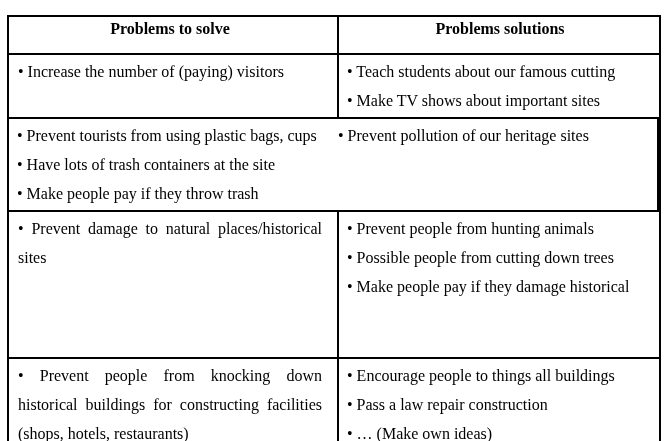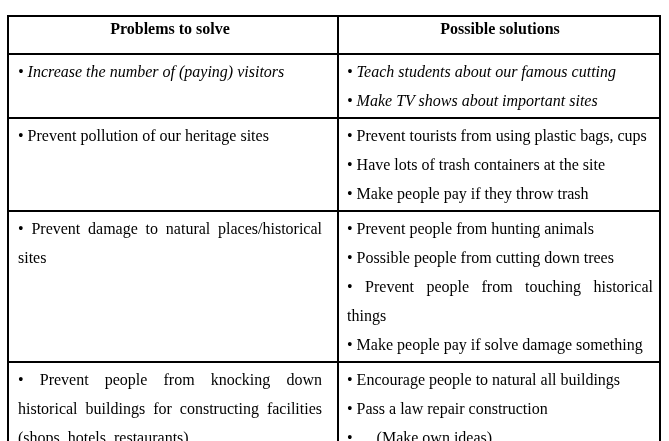--- a/index.html
+++ b/index.html
@@ -35,21 +35,21 @@
   .cell.left {
     flex: 0 0 330px;
     border-right: 2px solid #000000;
     padding: 2px 15px 2px 9px;
   }
   .cell.right {
     flex: 1 1 auto;
     padding: 2px 6px 2px 8px;
   }
   .row.hdr { min-height: 28px; }
-  .row.r1  { min-height: 61px; font-style: italic; }
+  .row.r1  { min-height: 61px; }
   .row.r2  { min-height: 87px; }
   .row.r3  { min-height: 145px; }
   .row.r4  { min-height: 92px; }
   .hdr .cell {
     display: flex;
     align-items: center;
     justify-content: center;
     font-weight: bold;
     font-size: 16px;
     line-height: 24px;
@@ -67,61 +67,60 @@
 </head>
 <body>
 
 <div class="tbl">
 
   <div class="row hdr">
     <div class="cell left">
       <span>Problems to solve</span>
     </div>
     <div class="cell right">
-      <span>Possible solutions</span>
+      <span>Problems solutions</span>
     </div>
   </div>
 
   <div class="row r1">
     <div class="cell left">
       <p class="li"><span>•</span> <span>Increase the number of (paying) visitors</span></p>
     </div>
     <div class="cell right">
       <p class="li"><span>•</span> <span>Teach students about our famous cutting</span></p>
       <p class="li"><span>•</span> <span>Make TV shows about important sites</span></p>
     </div>
   </div>
 
   <div class="row r2">
-    <div class="cell left">
-      <p class="li"><span>•</span> <span>Prevent pollution of our heritage sites</span></p>
-    </div>
     <div class="cell right">
       <p class="li"><span>•</span> <span>Prevent tourists from using plastic bags, cups</span></p>
       <p class="li"><span>•</span> <span>Have lots of trash containers at the site</span></p>
       <p class="li"><span>•</span> <span>Make people pay if they throw trash</span></p>
+    </div>
+    <div class="cell left">
+      <p class="li"><span>•</span> <span>Prevent pollution of our heritage sites</span></p>
     </div>
   </div>
 
   <div class="row r3">
     <div class="cell left">
       <p class="li"><span>•</span> <span>Prevent damage to natural places/historical sites</span></p>
     </div>
     <div class="cell right">
       <p class="li"><span>•</span> <span>Prevent people from hunting animals</span></p>
       <p class="li"><span>•</span> <span>Possible people from cutting down trees</span></p>
-      <p class="li"><span>•</span> <span>Prevent people from touching historical things</span></p>
-      <p class="li"><span>•</span> <span>Make people pay if solve damage something</span></p>
+      <p class="li"><span>•</span> <span>Make people pay if they damage historical</span></p>
     </div>
   </div>
 
   <div class="row r4">
     <div class="cell left">
       <p class="li"><span>•</span> <span>Prevent people from knocking down historical buildings for constructing facilities (shops, hotels, restaurants)</span></p>
     </div>
     <div class="cell right">
-      <p class="li"><span>•</span> <span>Encourage people to natural all buildings</span></p>
+      <p class="li"><span>•</span> <span>Encourage people to things all buildings</span></p>
       <p class="li"><span>•</span> <span>Pass a law repair construction</span></p>
       <p class="li"><span>•</span> <span>… (Make own ideas)</span></p>
     </div>
   </div>
 
 </div>
 
 </body></html>

